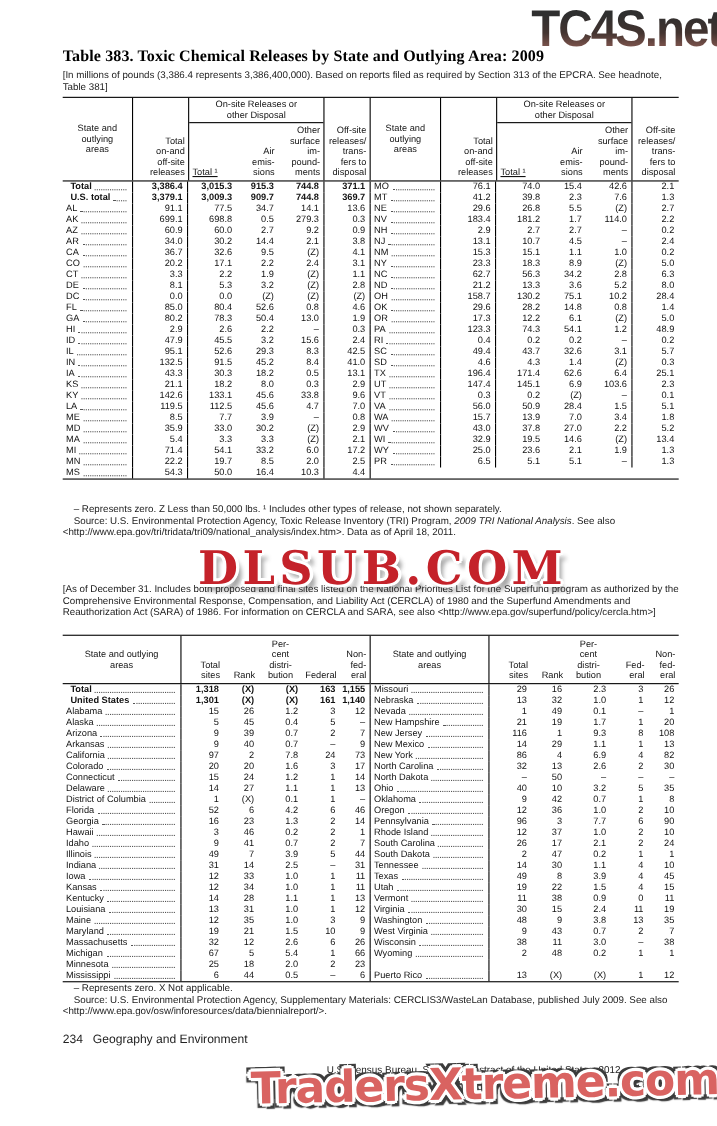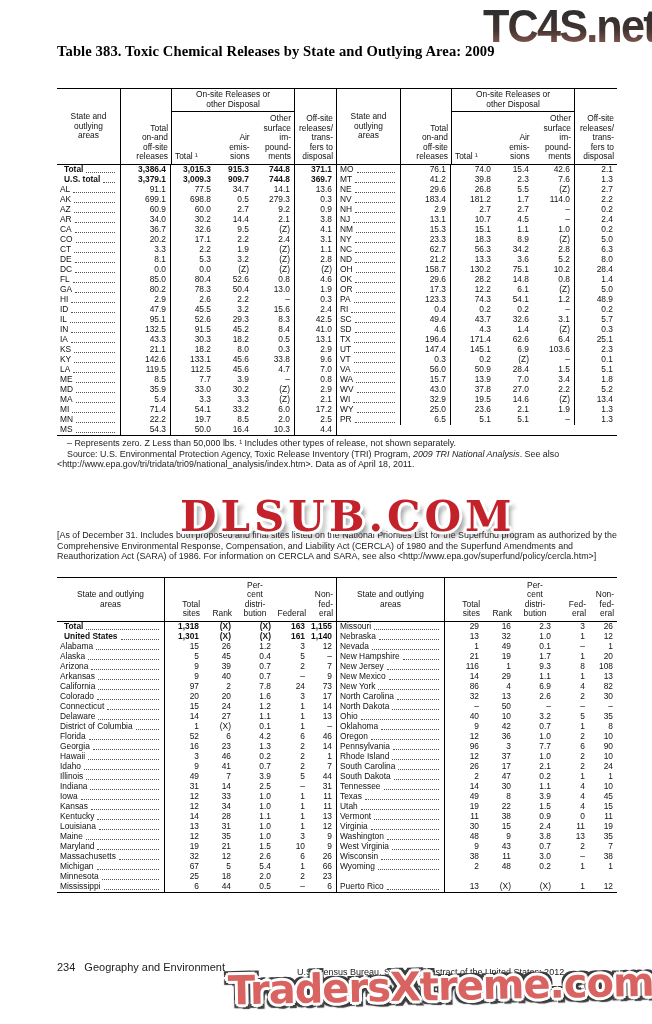--- a/index.html
+++ b/index.html
@@ -49,39 +49,39 @@
   .t383 .w-state { width:64px; }
   .t383 .w-tot   { width:50px; }
   .t383 .w-on1   { width:44px; }
   .t383 .w-air   { width:38px; }
   .t383 .w-imp   { width:42px; }
   .t383 .w-off   { width:42px; }
   .t383 .thead { height:76px; }
   .t383 .hgroup { width:124px; display:flex; flex-direction:column; border-left:1px solid #000; border-right:1px solid #000; }
   .t383 .hgroup-label { height:24px; display:flex; align-items:center; justify-content:center; text-align:center; white-space:pre-line; line-height:9.6px; border-bottom:1px solid #000; }
   .t383 .hgroup-cols { flex:1; display:flex; }
-  .t383 .hc.on1 { justify-content:flex-start; text-align:center; align-items:flex-end; }
+  .t383 .hc.on1 { justify-content:flex-start; text-align:center; align-items:flex-end;text-decoration:underline; }
   .t383 .h-state { border-right:1px solid #000; }
   .t383 .c.state, .t383 .c.tot { border-right:1px solid #000; }
   .t383 .c.imp { border-right:1px solid #000; }
   .t383 .half.left .c.off, .t383 .half.left .hc.off { border-right:1px solid #000; }
   
   .t384 .w-state { width:108px; }
   .t384 .w-sites { width:38px; }
   .t384 .w-rank  { width:32px; }
   .t384 .w-pct   { width:40px; }
   .t384 .w-fed   { width:34px; }
   .t384 .w-nfed  { width:28px; }
   .t384 .thead { height:44px; }
   .t384 .h-state { border-right:1px solid #000; }
   .t384 .c.state { border-right:1px solid #000; }
   .t384 .half.left .c.nfed, .t384 .half.left .hc.nfed { border-right:1px solid #000; }
   .t384 .hc.pct { justify-content:center; text-align:center; }
   
-  .footer-left { position:absolute; left:57px; top:961px; font-size:11px; color:#222; }
+  .footer-left { position:absolute; left:57px; top:939px; font-size:11px; color:#222; }
   .footer-left .sec { margin-left:9px; }
   .footer-right { position:absolute; left:297px; top:967px; font-size:9px; color:#222; }
   
   .wm { position:absolute; white-space:nowrap; pointer-events:none; }
   .wm-tc4s {
     top:-2px; right:-4px; z-index:50;
     font-family:"Liberation Sans", sans-serif; font-weight:900;
     font-size:47px; letter-spacing:-2px;
     transform:scaleX(.92); transform-origin:right top;
     background:linear-gradient(180deg,#2f2f2f 28%,#433430 58%,#96625a 92%);
@@ -111,20 +111,21 @@
 </head>
 <body>
 
 <div class="page">
 
   <div class="wm wm-tc4s">TC4S.net</div>
   <div class="wm wm-dlsub">DLSUB.COM</div>
   <div class="wm wm-traders">TradersXtreme.com</div>
 
   <div class="tbl-title" style="top:44px;">Table 383. Toxic Chemical Releases by State and Outlying Area: 2009</div>
+  <div class="headnote" style="top:63px;">[In millions of pounds (3,386.4 represents 3,386,400,000). Based on reports filed as required by Section 313 of the EPCRA. See headnote, Table 381]</div>
 
   <div class="tbl t383" style="top:88px;">
     <div class="half left">
       <div class="thead">
         <div class="hc mid w-state h-state">State and
 outlying
 areas</div>
         <div class="hc bot w-tot">Total
 on-and
 off-site
@@ -818,21 +819,21 @@
             <div class="c num tot w-tot">6.5</div>
             <div class="c num w-on1">5.1</div>
             <div class="c num w-air">5.1</div>
             <div class="c num imp w-imp">–</div>
             <div class="c num off w-off">1.3</div>
           </div>
         </div>
     </div>
   </div>
 
-  <div class="footnote" style="top:438px;">
+  <div class="footnote" style="top:457px;">
     <p>– Represents zero. Z Less than 50,000 lbs. ¹ Includes other types of release, not shown separately.</p>
     <p><span>Source: U.S. Environmental Protection Agency, Toxic Release Inventory (TRI) Program, </span><span class="it">2009 TRI National Analysis</span><span>. See also &lt;http://www.epa.gov/tri/tridata/tri09/national_analysis/index.htm&gt;. Data as of April 18, 2011.</span></p>
   </div>
 
   <div class="headnote" style="top:530px;">[As of December 31. Includes both proposed and final sites listed on the National Priorities List for the Superfund program as authorized by the Comprehensive Environmental Response, Compensation, and Liability Act (CERCLA) of 1980 and the Superfund Amendments and Reauthorization Act (SARA) of 1986. For information on CERCLA and SARA, see also &lt;http://www.epa.gov/superfund/policy/cercla.htm&gt;]</div>
 
   <div class="tbl t384" style="top:577px;">
     <div class="half left">
       <div class="thead">
         <div class="hc mid w-state h-state">State and outlying
@@ -1515,19 +1516,23 @@
             <div class="c num w-sites">13</div>
             <div class="c num w-rank">(X)</div>
             <div class="c num w-pct">(X)</div>
             <div class="c num w-fed">1</div>
             <div class="c num w-nfed nfed">12</div>
           </div>
         </div>
     </div>
   </div>
 
+  <div class="footnote" style="top:893px;">
+    <p>– Represents zero. X Not applicable.</p>
+    <p>Source: U.S. Environmental Protection Agency, Supplementary Materials: CERCLIS3/WasteLan Database, published July 2009. See also &lt;http://www.epa.gov/osw/inforesources/data/biennialreport/&gt;.</p>
+  </div>
 
   <div class="footer-left">
     <span>234</span><span class="sec">Geography and Environment</span>
   </div>
   <div class="footer-right">U.S. Census Bureau, Statistical Abstract of the United States: 2012</div>
 
 </div>
 
 </body></html>

